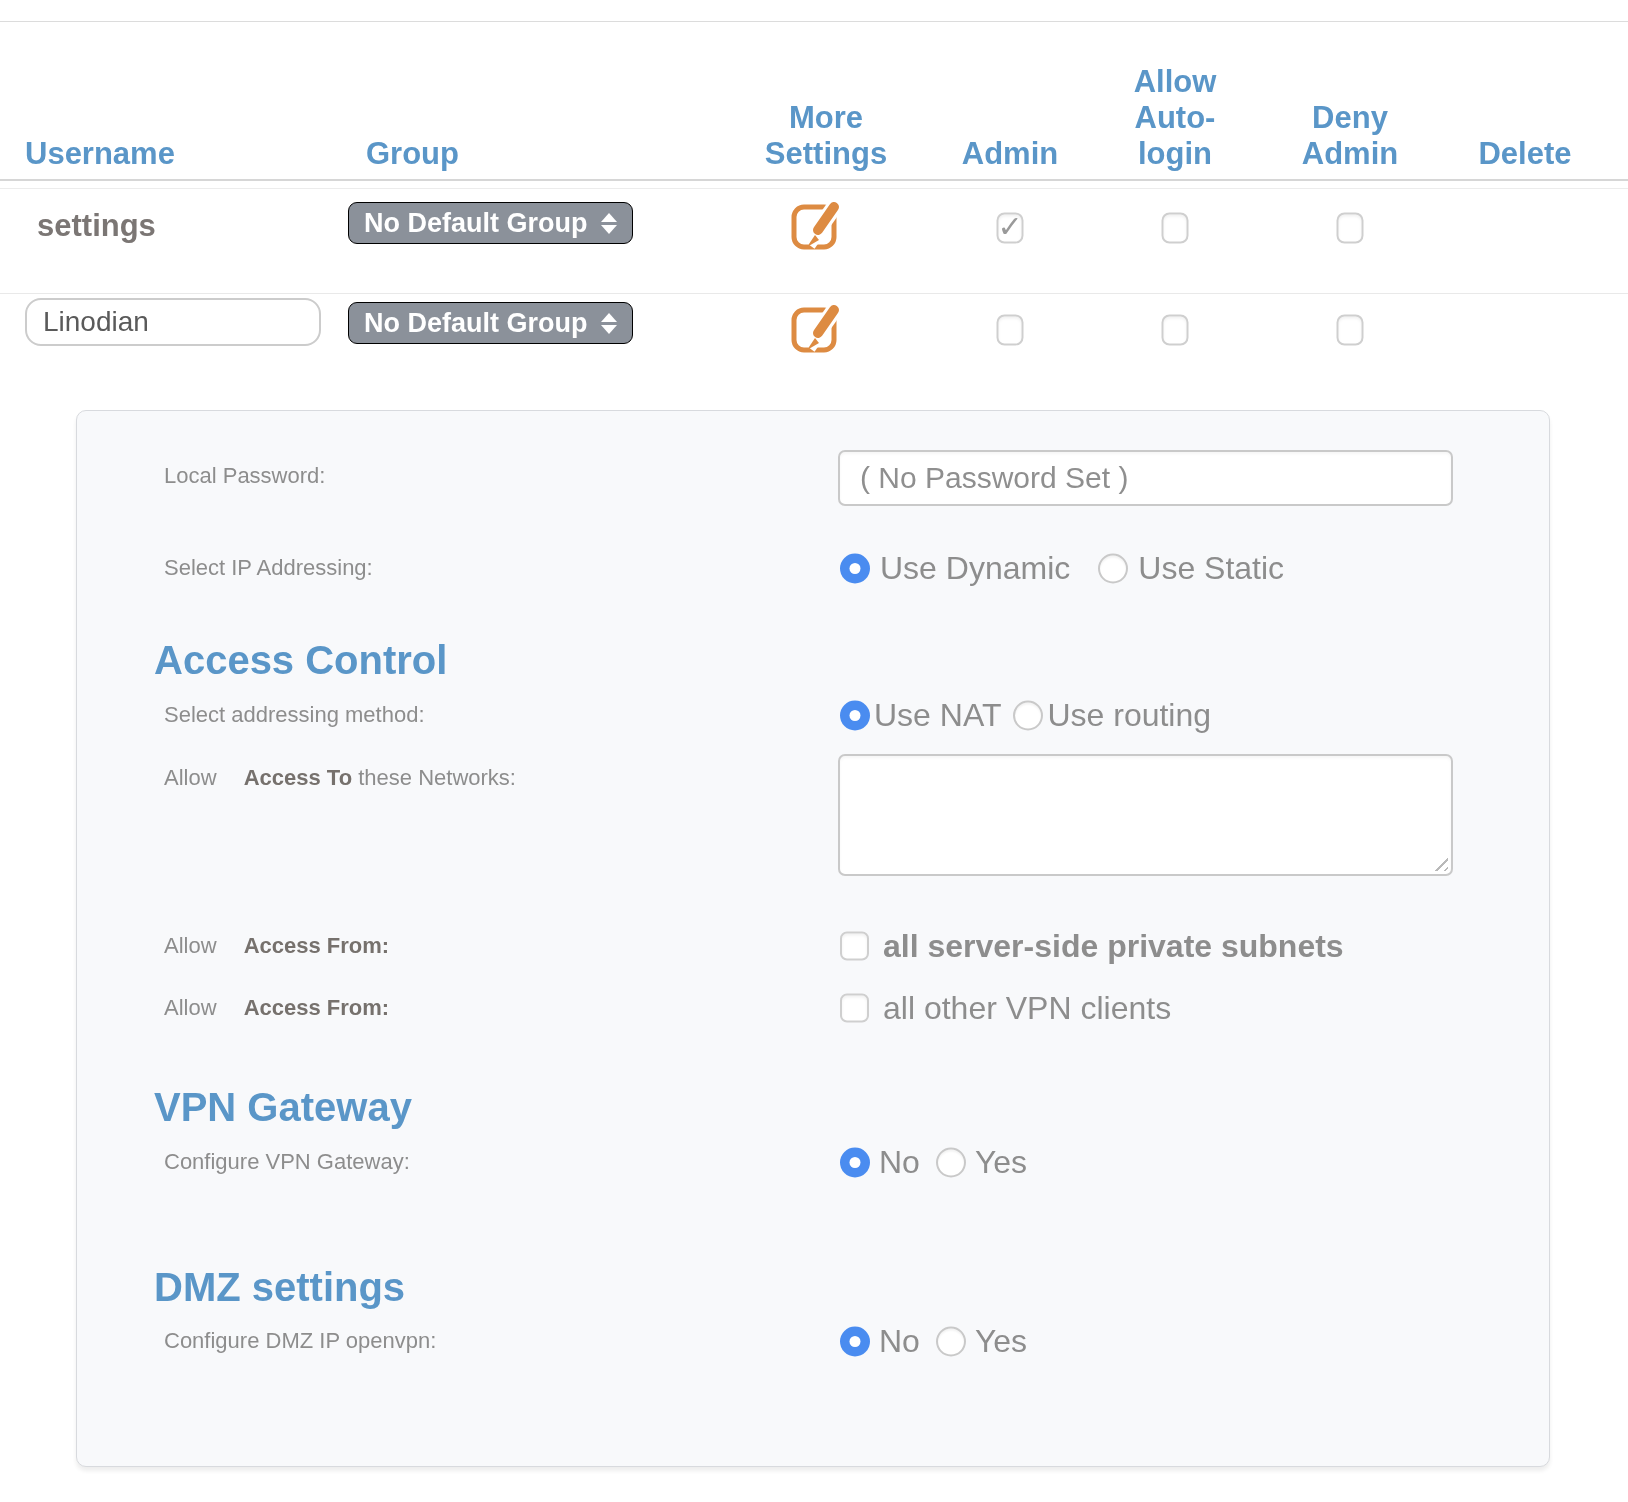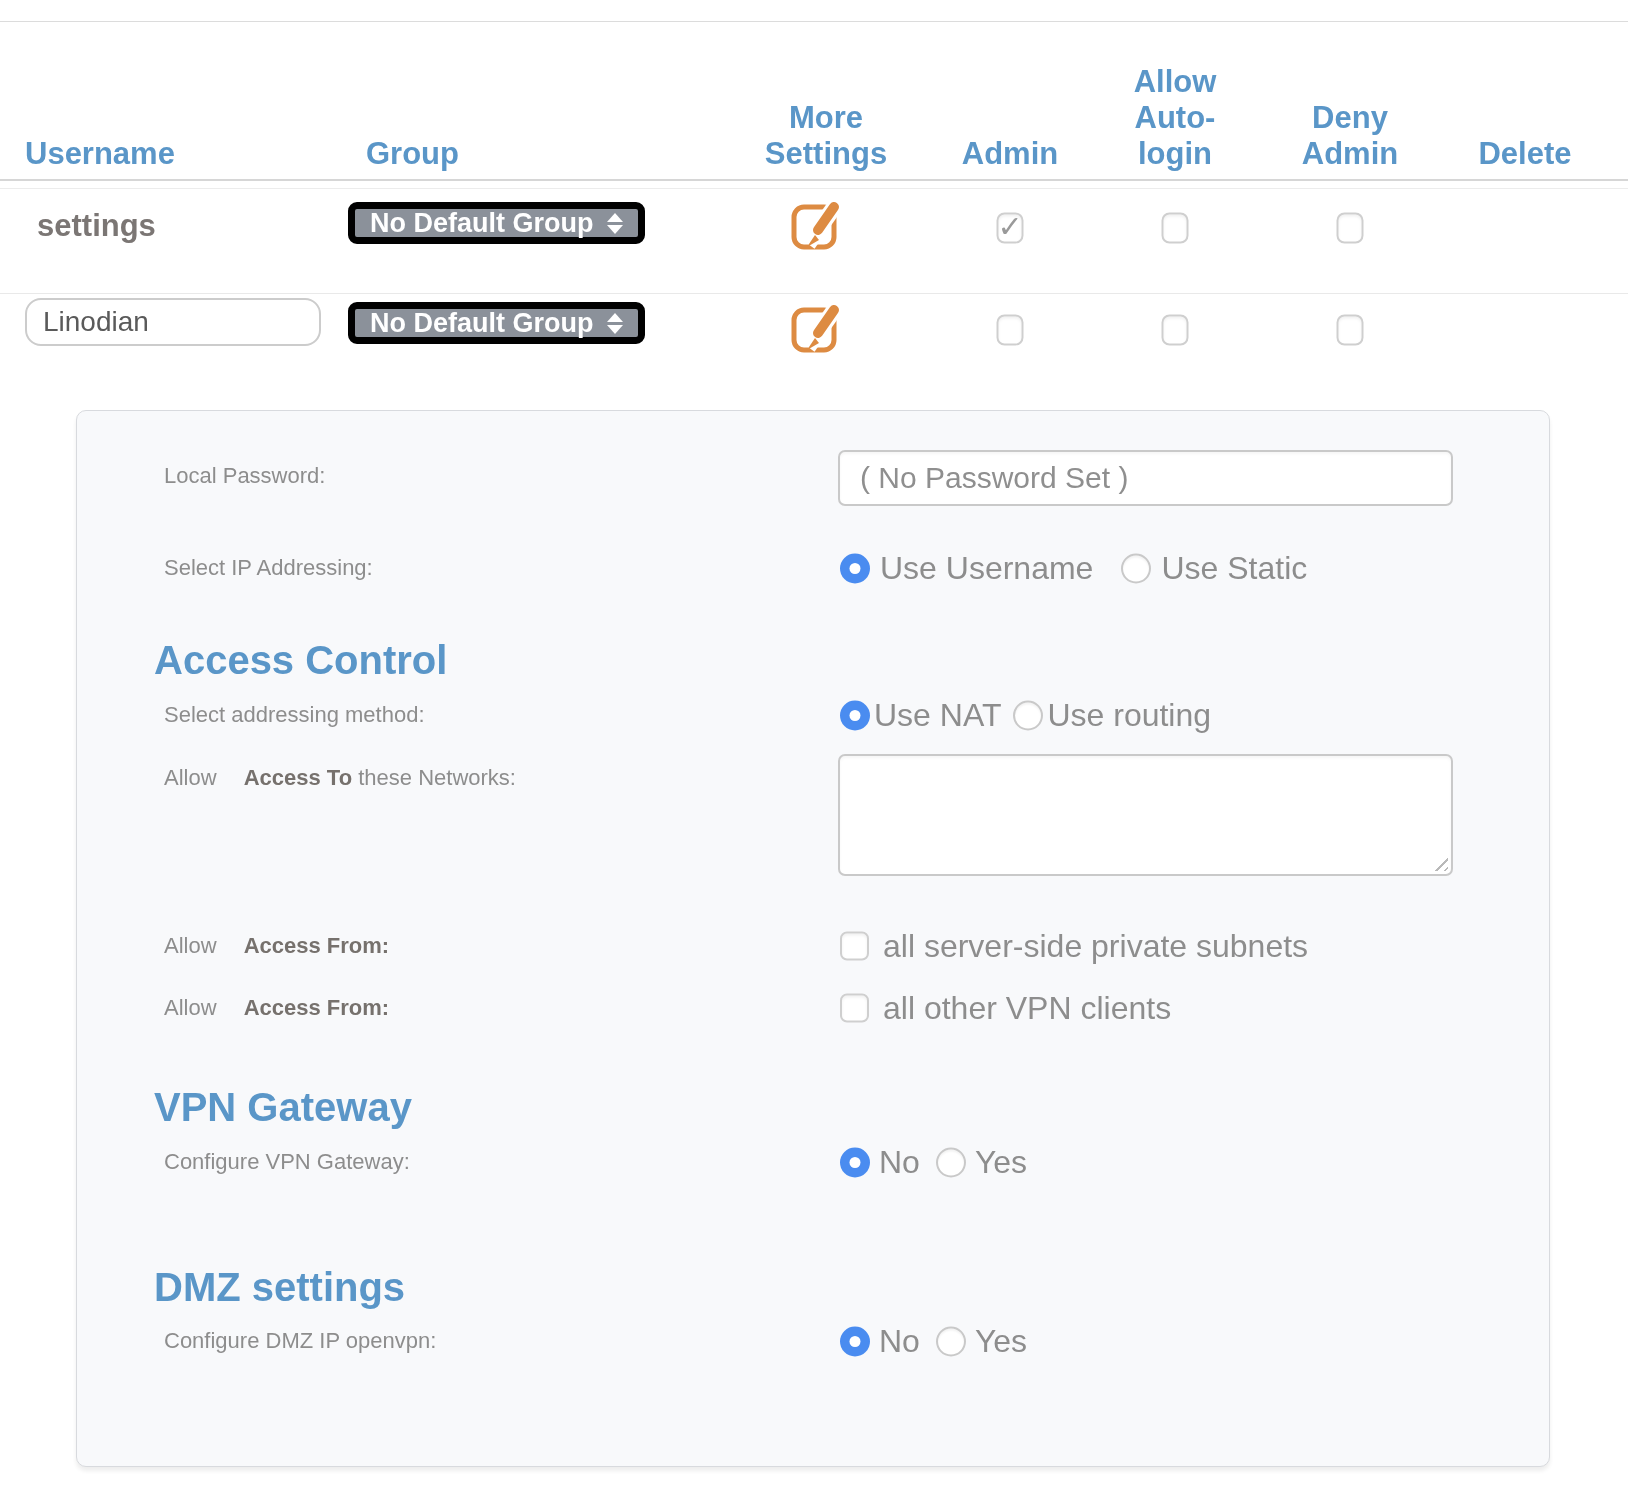--- a/index.html
+++ b/index.html
@@ -22,21 +22,21 @@
     font-size:31px;line-height:1.16;white-space:pre-line;}
   .col-center{transform:translateX(-50%);text-align:center;}
 
   
   .username-static{position:absolute;font-size:31px;font-weight:bold;color:#7b7674;
     transform:translateY(-50%);}
   .username-input{position:absolute;left:25px;top:298px;width:296px;height:48px;
     border:2px solid #ccc;border-radius:16px;font-size:28px;color:#5a5a5a;
     padding:0 16px;font-family:"Liberation Sans",sans-serif;background:#fff;}
   .select-pill{position:absolute;left:348px;height:42px;display:inline-flex;align-items:center;
-    background:var(--select-gray);border:7px solid #000000;border-radius:9px;
+    background:var(--select-gray);border:1px solid #000000;border-radius:9px;
     color:#fff;font-size:27px;font-weight:600;padding:0 15px;cursor:pointer;}
   .updown{display:flex;flex-direction:column;align-items:center;margin-left:13px;}
   .updown .tri-up{width:0;height:0;border-left:8px solid transparent;border-right:8px solid transparent;
     border-bottom:9px solid #fff;margin-bottom:3px;}
   .updown .tri-down{width:0;height:0;border-left:8px solid transparent;border-right:8px solid transparent;
     border-top:9px solid #fff;}
 
   .edit-btn{position:absolute;width:52px;height:58px;transform:translate(-50%,-50%);
     background:none;border:none;cursor:pointer;padding:0;}
 
@@ -155,21 +155,21 @@
   </div>
 
   <div class="panel"></div>
 
   <div class="p-label" style="top:476px;">Local Password:</div>
   <input class="text-input" type="text" style="top: 450px;" placeholder="( No Password Set )">
 
   <div class="p-label" style="top:568px;">Select IP Addressing:</div>
   <div class="ctl-row" style="top:568px;">
     <span class="radio on" style="margin-right:10px;"></span>
-    <span>Use Username</span>
+    <span>Use Dynamic</span>
     <span class="radio off" style="margin-left:28px;margin-right:10px;"></span>
     <span>Use Static</span>
   </div>
 
   <div class="p-heading" style="top:660px;">Access Control</div>
 
   <div class="p-label" style="top:715px;">Select addressing method:</div>
   <div class="ctl-row" style="top:715px;">
     <span class="radio on" style="margin-right:4px;"></span>
     <span>Use NAT</span>
@@ -181,21 +181,21 @@
     <span>Allow </span><b>Access To</b><span> these Networks:</span>
   </div>
   <div class="ta-wrap">
     <textarea class="net" style=""></textarea>
     <span class="resize-handle"></span>
   </div>
 
   <div class="p-label" style="top:946px;">
     <span>Allow </span><b>Access From:</b>
   </div>
-  <div class="ctl-row" style="top:946px;">
+  <div class="ctl-row" style="top:946px;font-weight:bold;">
     <span class="pcb" style="margin-right:14px;"></span>
     <span>all server-side private subnets</span>
   </div>
 
   <div class="p-label" style="top:1008px;">
     <span>Allow </span><b>Access From:</b>
   </div>
   <div class="ctl-row" style="top:1008px;">
     <span class="pcb" style="margin-right:14px;"></span>
     <span>all other VPN clients</span>

